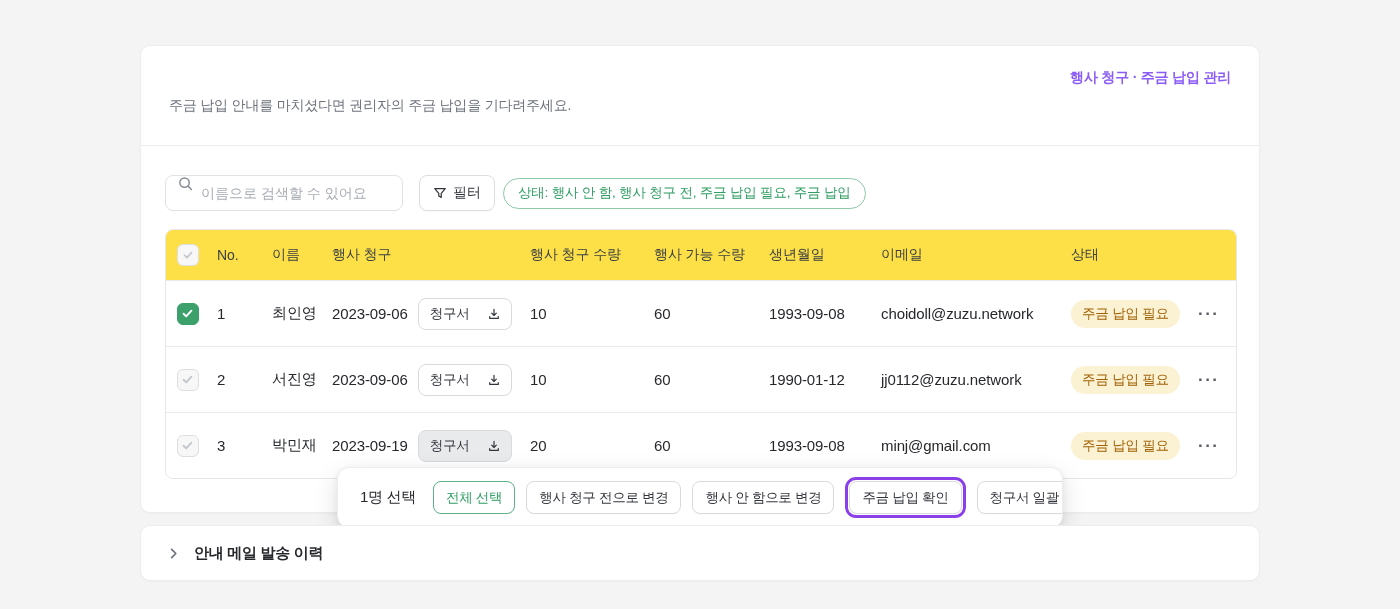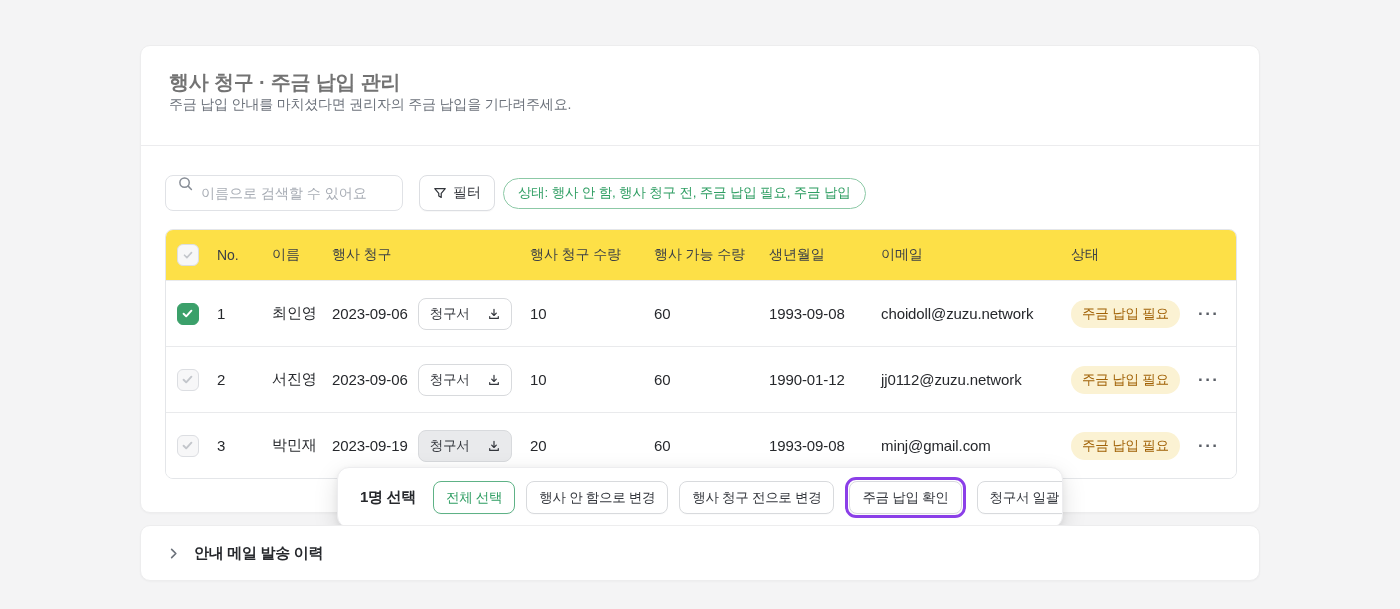--- a/index.html
+++ b/index.html
@@ -13,22 +13,22 @@
   }
   .stage { position:absolute; inset:0; }
 
   
   .card {
     position:absolute; left:140px; top:45px; width:1120px; height:468px;
     background:#fff; border-radius:10px; border:1px solid #ededee;
     box-shadow:0 1px 2px rgba(0,0,0,.03);
   }
   .card-header { padding:23px 28px 0 28px; height:100px; border-bottom:1px solid #ececee; }
-  .card-title { font-size:20px; font-weight:700; color:#737373; letter-spacing:-0.2px; }
-  .card-subtitle { margin-top:0; font-size:14px; color:#6c727b; letter-spacing:-0.2px; }
+  .card-title { font-size:14px; font-weight:700; color:#8b5cf6; letter-spacing:-0.2px;text-align:right; }
+  .card-subtitle { margin-top:10px; font-size:14px; color:#6c727b; letter-spacing:-0.2px; }
 
   
   .toolbar { display:flex; align-items:center; margin:29px 24px 18px 24px; height:36px; }
   .search-box {
     width:238px; height:36px; border:1px solid #e0e2e6; border-radius:8px;
     display:flex; padding:0 12px; gap:8px; background:#fff;
   }
   .search-box input {
     border:none; outline:none; font-size:14px; width:100%;
     font-family:inherit; color:#26282c; background:transparent;
@@ -83,21 +83,21 @@
     letter-spacing:1.5px; cursor:pointer; padding:4px 2px; line-height:1; font-family:inherit;
   }
 
   
   .action-bar {
     position:absolute; left:337px; top:467px; width:726px; height:61px;
     background:#fff; border-radius:12px; border:1px solid #ededef;
     box-shadow:0 8px 24px rgba(0,0,0,.13), 0 2px 6px rgba(0,0,0,.06);
     display:flex; align-items:center; padding-left:22px; overflow:hidden;
   }
-  .sel-label { font-size:15px; font-weight:700; letter-spacing:-0.3px; white-space:nowrap; }
+  .sel-label { font-size:15px; font-weight:400; letter-spacing:-0.3px; white-space:nowrap; }
   .bar-buttons { display:flex; align-items:center; gap:11px; margin-left:17px; }
   .bar-btn {
     height:33px; padding:0 12px; background:#fff; border:1px solid #d8dadd; border-radius:8px;
     font-size:13.5px; color:#33363c; cursor:pointer; font-family:inherit; white-space:nowrap;
     letter-spacing:-0.3px; box-shadow:0 1px 1px rgba(0,0,0,.02);
   }
   .bar-btn.green { border-color:#5eb286; color:#2f9e63; }
   .hl-wrap { border:3px solid #8b3fe8; border-radius:11px; padding:1px; display:inline-flex; }
   .bar-spacer { flex:1; }
   .bar-divider { width:1px; align-self:stretch; background:#ececee; }
@@ -267,22 +267,22 @@
     </div>
   </div>
 </div>
     </div>
   </section>
 
   <div class="action-bar">
     <span class="sel-label">1명 선택</span>
     <div class="bar-buttons" id="bar-buttons">
         <button class="bar-btn green">전체 선택</button>
+        <button class="bar-btn">행사 청구 전으로 변경</button>
         <button class="bar-btn">행사 안 함으로 변경</button>
-        <button class="bar-btn">행사 청구 전으로 변경</button>
         <span class="hl-wrap">
           <button class="bar-btn">주금 납입 확인</button>
         </span>
         <button class="bar-btn">청구서 일괄 다운로드</button>
       </div>
     <div class="bar-spacer"></div>
     <div class="bar-divider"></div>
 
   </div>
 

